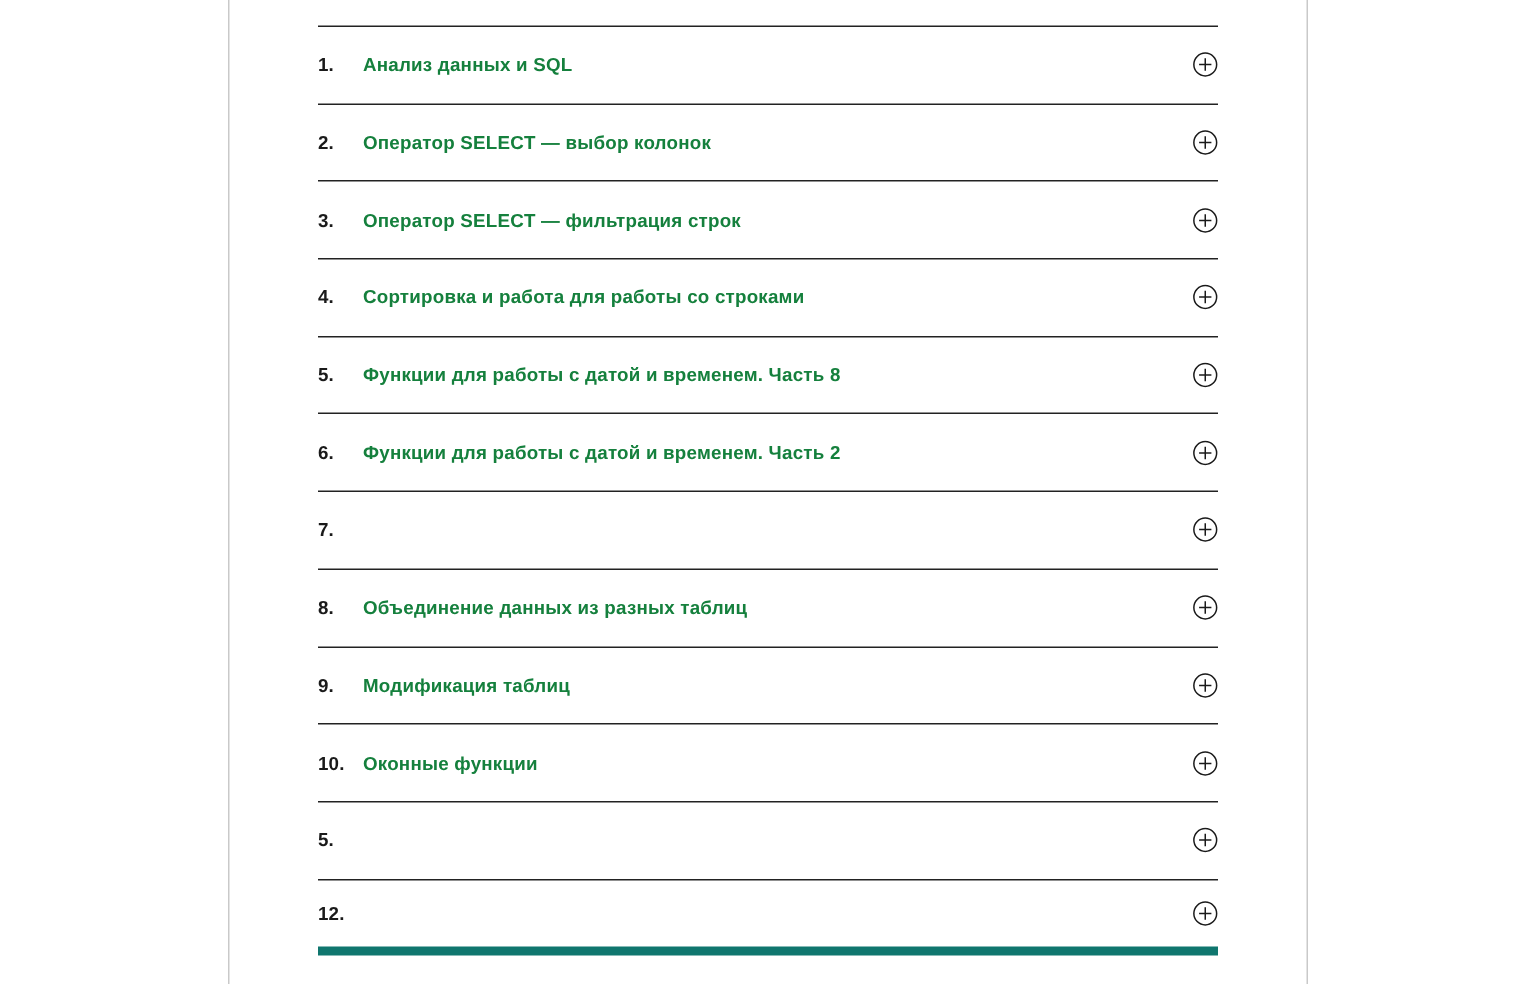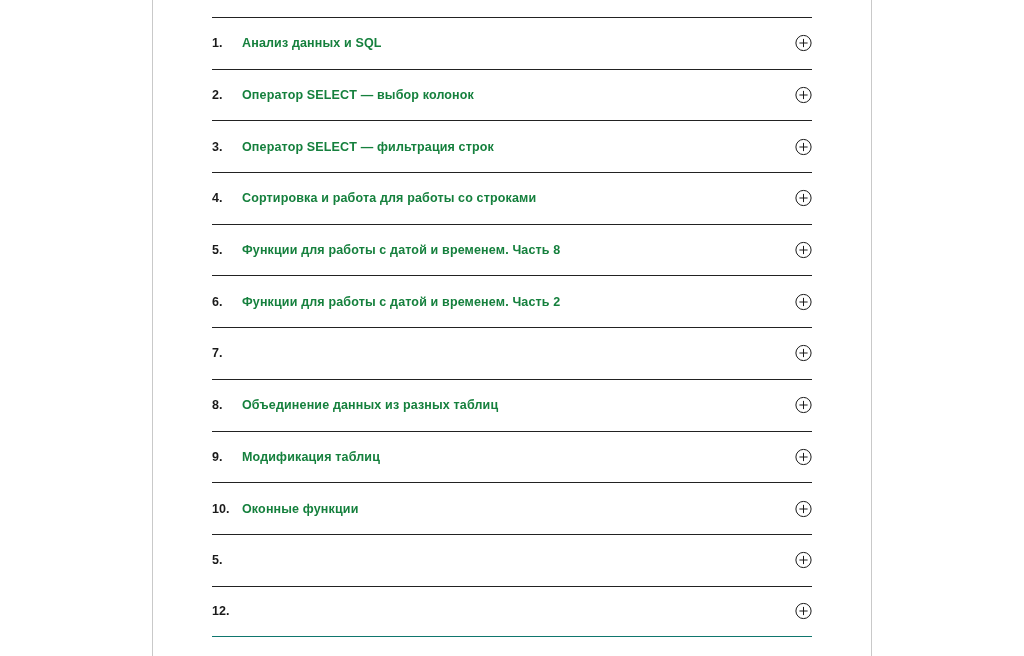--- a/index.html
+++ b/index.html
@@ -47,21 +47,21 @@
   .module-row {
     position: relative;
     display: flex;
     align-items: center;
     height: 51.7px;
     border-top: 1px solid #222222;
     box-sizing: border-box;
     padding-right: 40px;
   }
   .module-row:last-child {
-    border-bottom: 1px solid #0f766e;
+    border-bottom: 6px solid #0f766e;
   }
 
   .module-index {
     flex: 0 0 auto;
     width: 30px;
     font-size: 12.5px;
     font-weight: bold;
     color: #1a1a1a;
     letter-spacing: 0.1px;
   }

